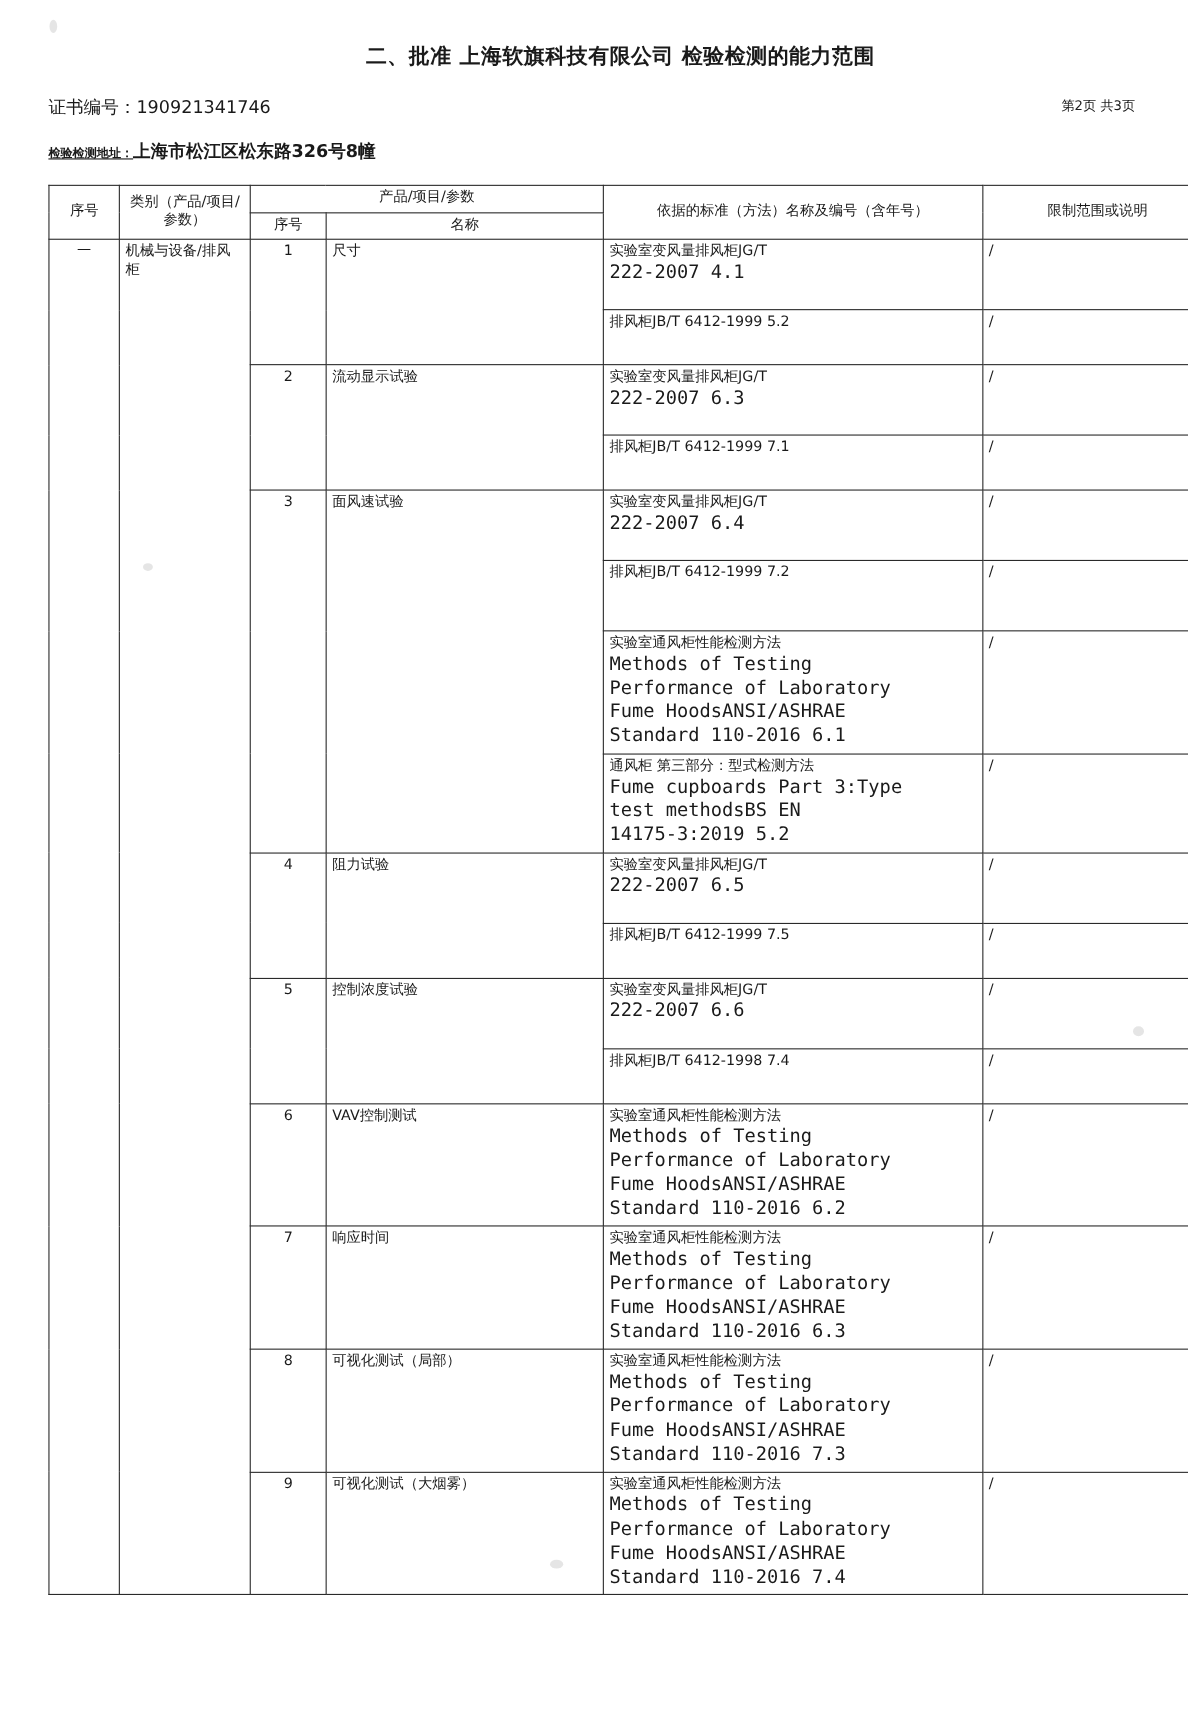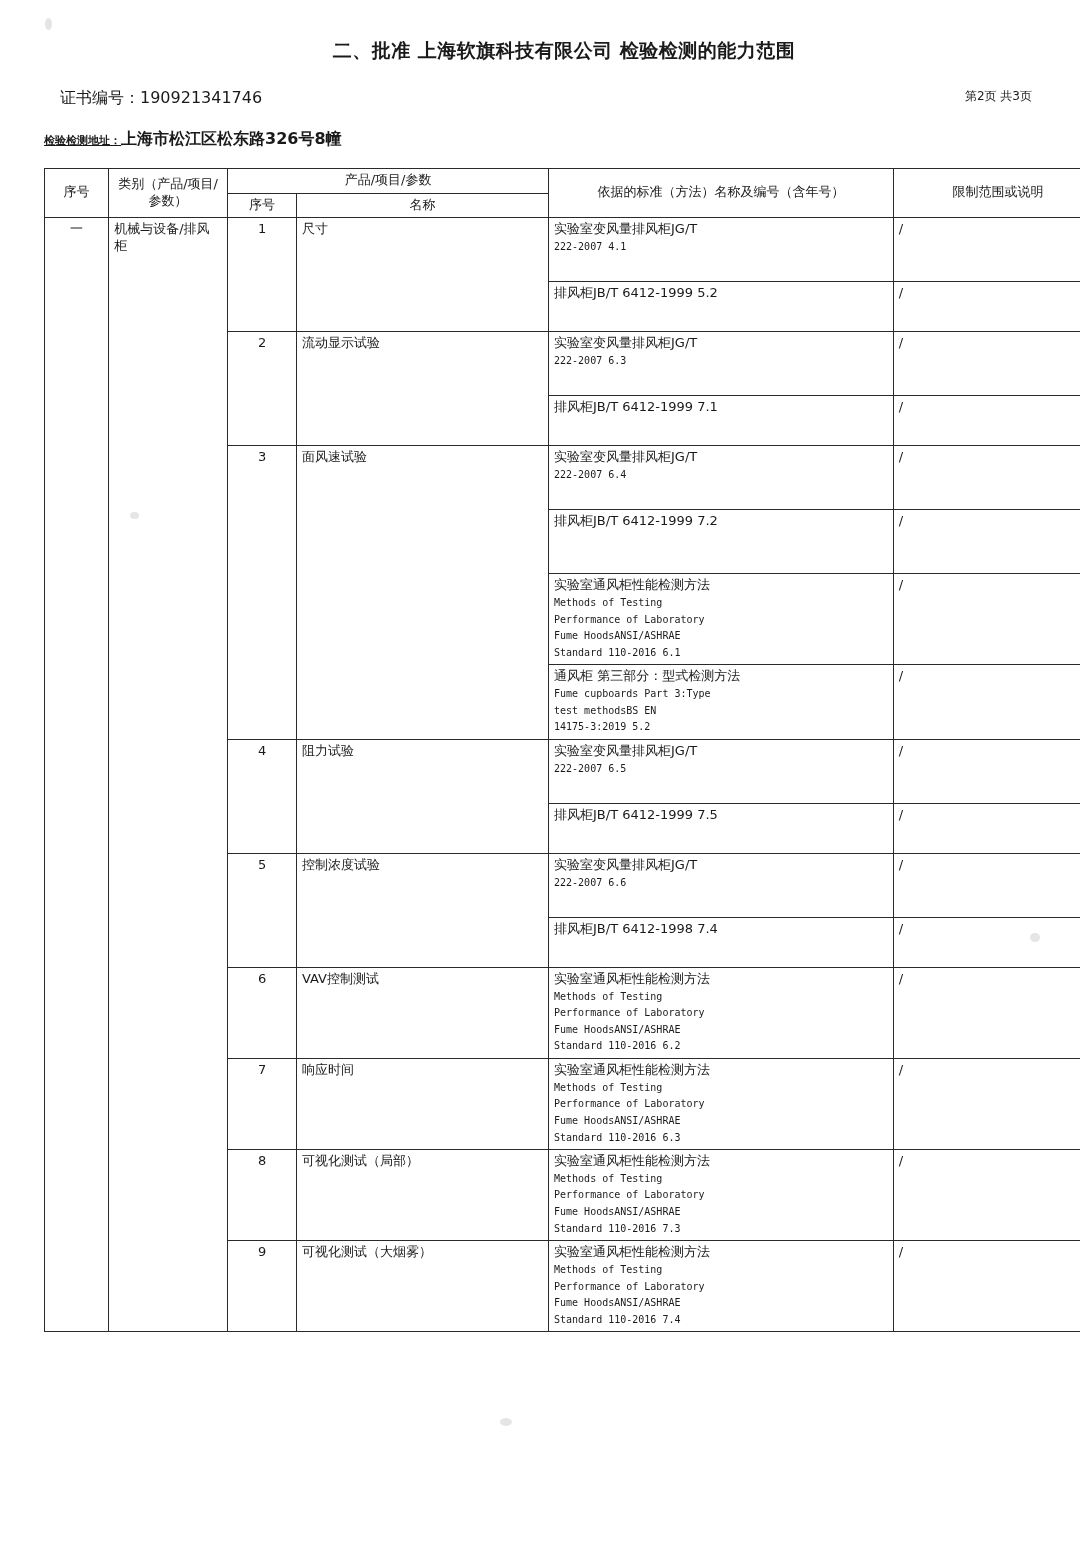--- a/index.html
+++ b/index.html
@@ -32,21 +32,21 @@
     text-align: center;
     font-size: 19px;
     font-weight: bold;
     letter-spacing: 0.5px;
     font-family: "DejaVu Sans", sans-serif;
     padding-left: 24px;
   }
   .cert-line {
     position: absolute;
     top: 88px;
-    left: 60px;
+    left: 44px;
     font-size: 16px;
     font-family: "DejaVu Sans", sans-serif;
   }
   .page-num {
     position: absolute;
     top: 88px;
     right: 48px;
     font-size: 12px;
     font-family: "DejaVu Sans", sans-serif;
   }
@@ -99,21 +99,21 @@
   .c-limit   { width: 176px; }
 
   td.num   { text-align: center; }
   td.std {
     font-size: 13px;
     line-height: 1.34;
   }
   td.std .cn { font-family: "DejaVu Sans", sans-serif; }
   td.std .en {
     font-family: "DejaVu Sans Mono", monospace;
-    font-size: 10px;
+    font-size: 17px;
   }
   td.limit { text-align: left; padding-left: 6px; }
   .roman {
     text-align: center;
     font-size: 15px;
   }
   .cat-cell { font-size: 13px; line-height: 1.3; }
   .pname { font-size: 13.5px; }
   .tall { height: 42px; margin-top: 20px; }
   .tall2 { height: 56px; }

